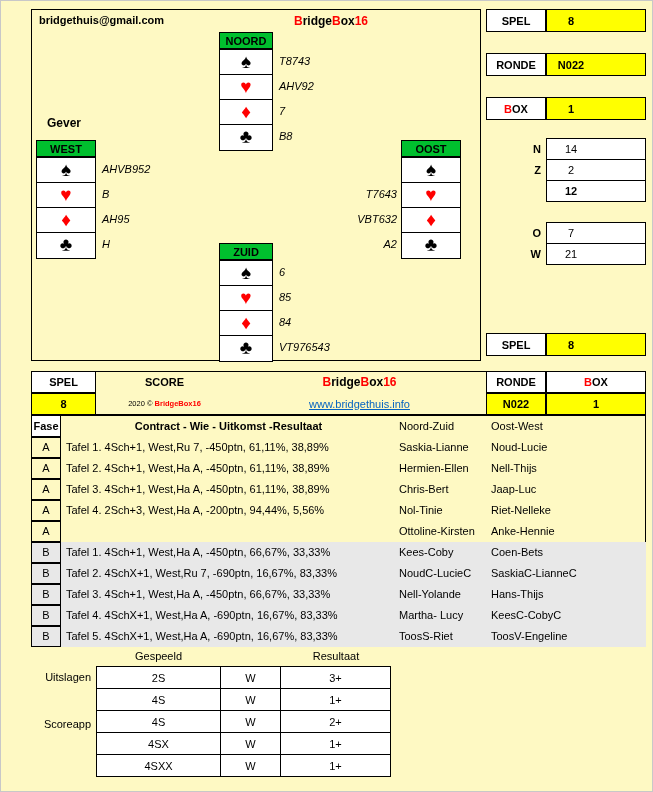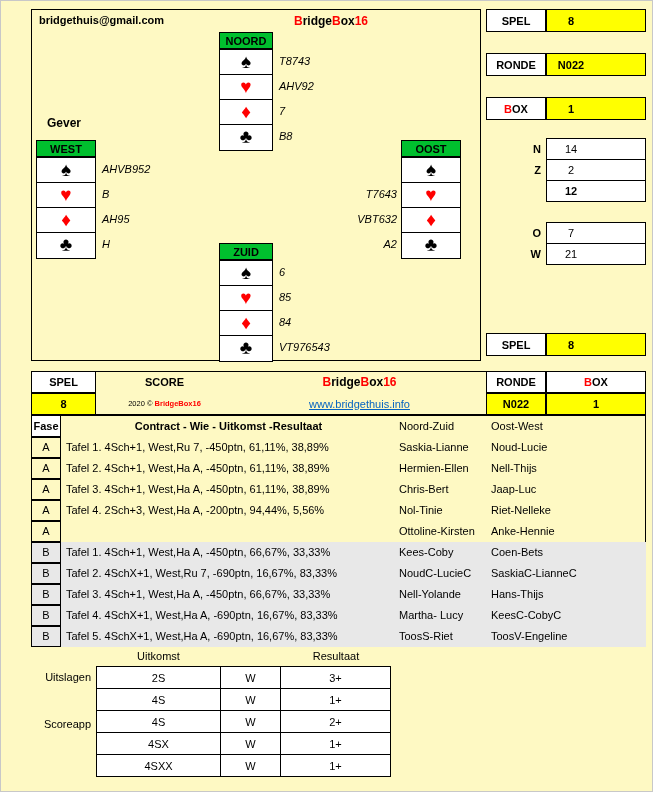--- a/index.html
+++ b/index.html
@@ -237,21 +237,21 @@
       <div class="ow">KeesC-CobyC</div>
     </div>
       <div class="score-row b-row" style="top: 625px;">
       <div class="fase-cell">B</div>
       <div class="contract">Tafel 5. 4SchX+1, West,Ha A, -690ptn, 16,67%, 83,33%</div>
       <div class="nz">ToosS-Riet</div>
       <div class="ow">ToosV-Engeline</div>
     </div>
     </div>
 
-  <div class="abs" style="left:95px;top:646px;width:125px;height:18px;line-height:18px;text-align:center;">Uitkomst</div>
+  <div class="abs" style="left:95px;top:646px;width:125px;height:18px;line-height:18px;text-align:center;">Gespeeld</div>
   <div class="abs" style="left:280px;top:646px;width:110px;height:18px;line-height:18px;text-align:center;">Resultaat</div>
 
   <div class="abs" style="left:30px;top:665px;width:60px;height:23px;line-height:23px;text-align:right;">Uitslagen</div>
   <div class="abs" style="left:30px;top:687px;width:60px;height:23px;line-height:23px;text-align:right;margin-top:25px;">Scoreapp</div>
 
   <div id="result-rows">
       <div class="res-row" style="top: 665px;">
       <div class="cell c1">2S</div>
       <div class="cell c2">W</div>
       <div class="cell c3">3+</div>

